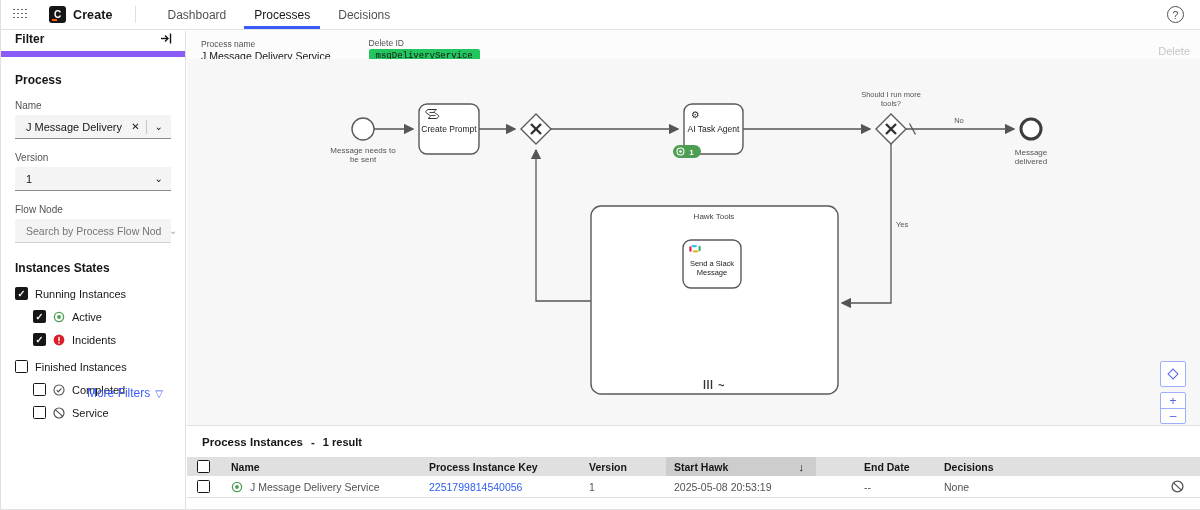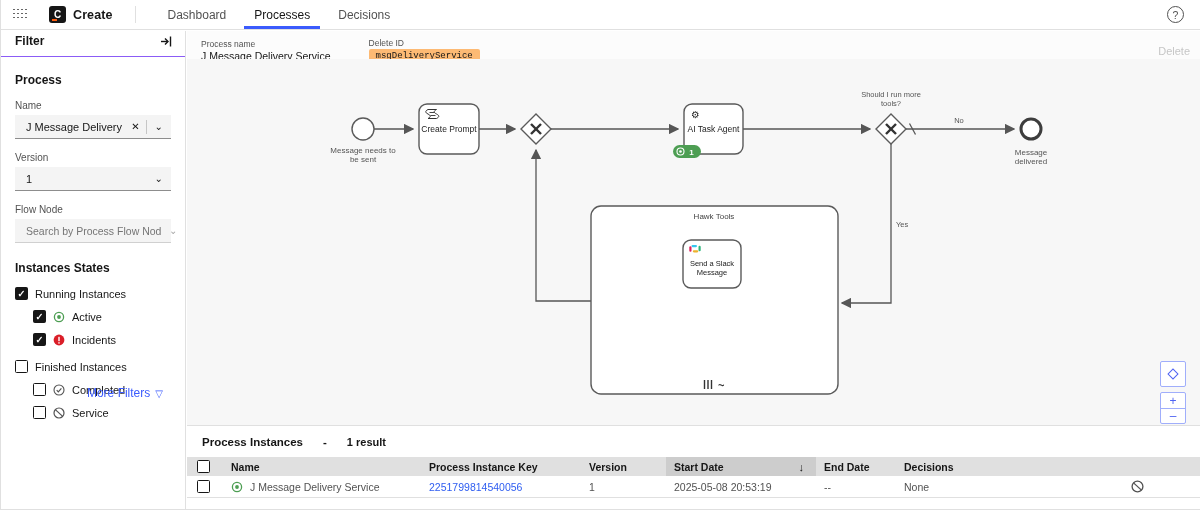--- a/index.html
+++ b/index.html
@@ -25,21 +25,21 @@
   .tab { display:flex; align-items:center; padding:0 14px; font-size:12px; color:#525252; cursor:pointer; position:relative; }
   .tab.active { color:#161616; }
   .tab.active::after { content:""; position:absolute; left:4px; right:4px; bottom:0; height:3px; background:#3b5bfd; }
   .nav-right { margin-left:auto; display:flex; align-items:center; padding-right:16px; }
   .help-btn { width:17px; height:17px; border:1px solid #525252; border-radius:50%;
     font-size:10.5px; color:#525252; display:flex; align-items:center; justify-content:center; cursor:pointer; }
 
   
   .sidebar { position:absolute; top:31px; left:0; width:185px; bottom:0; background:#fff;
     border-right:1px solid #e0e0e0; z-index:5; }
-  .filter-header { height:26px; border-bottom:1px solid #8b5cf6; display:flex;
+  .filter-header { height:26px; border-bottom:6px solid #8b5cf6; display:flex;
     align-items:center; justify-content:space-between; padding:0 12px 5px 14px; }
   .filter-title { font-size:12px; font-weight:bold; }
   .collapse-btn { cursor:pointer; display:flex; align-items:center; }
   .section-label { font-size:12px; font-weight:bold; margin:16px 14px 0; }
   .field-label { font-size:10px; color:#525252; margin:13px 14px 4px; }
   .combo { margin:0 14px; height:24px; background:#f4f4f4; border-bottom:1px solid #8d8d8d;
     display:flex; align-items:center; font-size:11px; cursor:pointer; }
   .combo .val { flex:1; padding-left:11px; white-space:nowrap; overflow:hidden; }
   .combo .x { color:#161616; font-size:10px; padding:0 6px; cursor:pointer; }
   .combo .sep { width:1px; height:14px; background:#c6c6c6; }
@@ -61,54 +61,54 @@
     display:flex; align-items:center; gap:5px; cursor:pointer; }
 
   
   .main { position:absolute; top:31px; left:186px; right:0; bottom:0; }
   .process-header { position:absolute; top:0; left:0; right:0; height:40px; background:#fcfcfc;
     border-bottom:1px solid #e0e0e0; display:flex; align-items:center; }
   .ph-block { display:flex; flex-direction:column; justify-content:center; margin-left:14px; }
   .ph-block.second { margin-left:38px; }
   .ph-label { font-size:8.5px; color:#525252; line-height:11px; }
   .ph-value { font-size:10.5px; color:#161616; line-height:12px; }
-  .ph-chip { font-family:"Liberation Mono",monospace; font-size:9px; background:#fdba74;
+  .ph-chip { font-family:"Liberation Mono",monospace; font-size:9px; background:#22c55e;
     padding:1px 7px; border-radius:2px; line-height:12px; }
   .delete-btn { margin-left:auto; margin-right:10px; font-size:11px; color:#c6c6c6; cursor:not-allowed; }
 
   .canvas { position:absolute; top:28px; left:0; right:0; height:367px; background:#f7f7f7;
     border-bottom:1px solid #e0e0e0; }
   .bpmn text { font-family:"Liberation Sans",sans-serif; }
   .diagram-controls { position:absolute; right:14px; top:302px; display:flex; flex-direction:column; }
   .reset-btn { width:26px; height:26px; background:#fff; border:1px solid #a0aefb; border-radius:2px;
     display:flex; align-items:center; justify-content:center; cursor:pointer; margin-bottom:5px; }
   .reset-diamond { width:8px; height:8px; border:1.6px solid #4f63f2; transform:rotate(45deg); }
   .zoom-group { width:26px; border:1px solid #a0aefb; border-radius:2px; background:#fff; }
   .zoom-btn { height:15px; display:flex; align-items:center; justify-content:center;
     font-size:12px; color:#4f63f2; cursor:pointer; }
   .zoom-btn + .zoom-btn { border-top:1px solid #a0aefb; }
 
   
   .instances { position:absolute; top:395px; left:0; right:0; bottom:0; background:#fff; }
-  .inst-header { height:31px; display:flex; align-items:center; padding-left:15px; gap:20px; }
+  .inst-header { height:31px; display:flex; align-items:center; padding-left:15px; gap:8px; }
   .inst-title { font-size:11.5px; font-weight:bold; }
   .inst-sep { font-size:11.5px; font-weight:bold; }
   .inst-count { font-size:11px; font-weight:bold; }
   .t-row { display:flex; width:100%; }
   .t-head { background:#e0e0e0; height:19px; }
   .t-head .cell { font-size:10.5px; font-weight:bold; color:#161616; display:flex; align-items:center; }
   .t-body { background:#fff; height:22px; border-bottom:1px solid #e0e0e0; }
   .t-body .cell { font-size:10.5px; color:#525252; display:flex; align-items:center; }
   .cell { padding-left:8px; overflow:hidden; white-space:nowrap; flex:none; }
   .c0 { width:36px; padding-left:10px; }
   .c1 { width:198px; gap:7px; }
   .c2 { width:160px; }
   .c3 { width:85px; }
   .c4 { width:150px; }
-  .c5 { width:80px; }
+  .c5 { width:80px;margin-left:40px; }
   .c6 { width:195px; }
   .c7 { width:110px; }
   .t-head .c4 { background:#cdcdcd; justify-content:space-between; padding-right:12px; }
   .sort-arrow { font-size:11px; font-weight:normal; }
   .key-link { color:#2e5df1; cursor:pointer; text-decoration:none; }
   .op-btn { margin-left:32px; cursor:pointer; display:flex; align-items:center; }
 </style>
 </head>
 <body>
 
@@ -361,21 +361,21 @@
     </div>
 
     <div class="t-row t-head">
       <div class="cell c0">
         <span class="chk"></span>
       </div>
       <div class="cell c1">Name</div>
       <div class="cell c2">Process Instance Key</div>
       <div class="cell c3">Version</div>
       <div class="cell c4">
-        <span>Start Date</span>
+        <span>Start Hawk</span>
         <span class="sort-arrow">↓</span>
       </div>
       <div class="cell c5">End Date</div>
       <div class="cell c7">Decisions</div>
     </div>
 
     <div class="t-row t-body">
       <div class="cell c0">
         <span class="chk"></span>
       </div>

